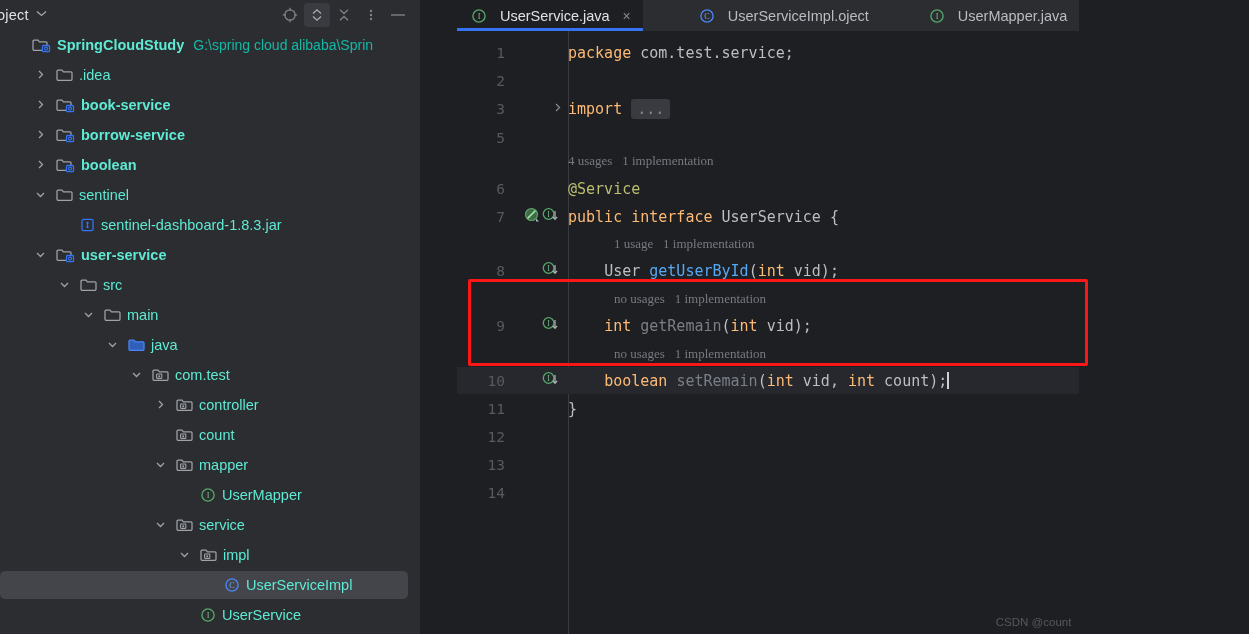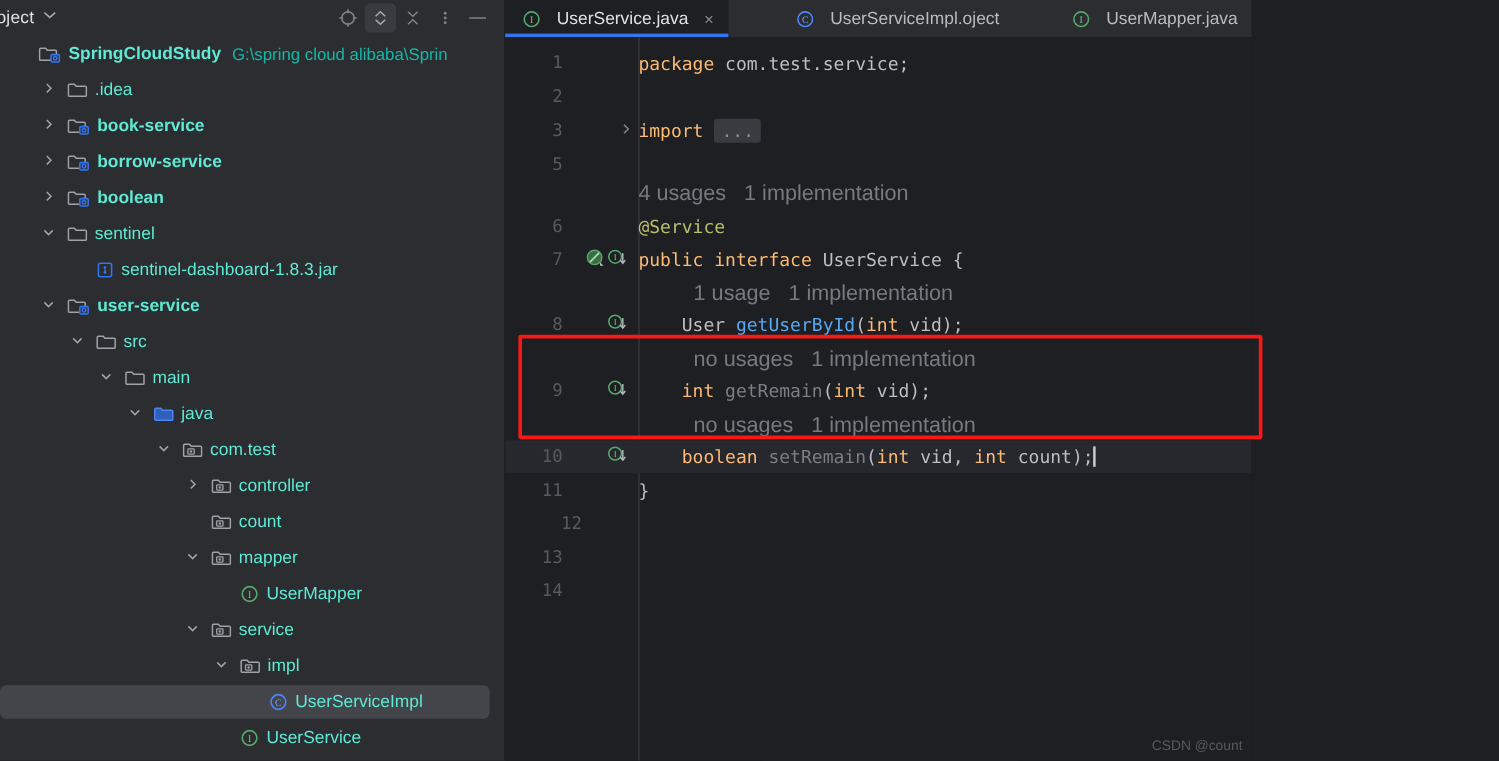--- a/index.html
+++ b/index.html
@@ -2,21 +2,21 @@
 <html><head>
 <meta charset="utf-8">
 <style>
   * { box-sizing: border-box; margin: 0; padding: 0; }
   html, body {
     width: 1249px; height: 634px;
     background: #1e1f22;
     font-family: "Liberation Sans", sans-serif;
     overflow: hidden;
   }
-  #app { position: relative; width: 1036px; height: 634px; display: flex; }
+  #app { position: relative; width: 1036px; height: 634px; display: flex; gap: 36px; }
 
   
   #sidebar {
     width: 421px; height: 634px;
     background: #2b2d30;
     position: relative;
     flex: 0 0 421px;
     overflow: hidden;
   }
   #sidebar-header {
@@ -101,21 +101,21 @@
     width: 63px; flex: 0 0 63px; display: flex; align-items: center;
     justify-content: flex-end; padding-right: 9px; gap: 2px;
   }
   .ctext { padding-left: 0px; white-space: pre; }
   .fold {
     position: absolute; left: 96px; color: #868a91; font-size: 12px;
   }
 
   .hint {
     position: absolute; left: 0; right: 0; height: 22px; display: flex; align-items: center;
-    font-family: Liberation Sans, sans-serif; font-size: 18px; color: #767a81;
+    font-family: Liberation Serif, serif; font-size: 13px; color: #767a81;
   }
   .hint .sp { width: 111px; flex: 0 0 111px; }
   .hint .ht { white-space: pre; }
 
   
   .kw   { color: #fdba74; }
   .ann  { color: #bcbe70; }
   .plain{ color: #bcbec4; }
   .mtd  { color: #56a8f5; }
   .mtd-dim { color: #7a7e85; }
@@ -622,21 +622,21 @@
                 <path d="M10.9 9.8 L13 12.4 L15.1 9.8" fill="none" stroke="#b5b8bd" stroke-width="1.2"></path>
               </svg></span>
           </span>
           <span class="ctext"><span class="plain">    </span><span class="kw">boolean</span><span class="plain"> </span><span class="mtd-dim">setRemain</span><span class="punc">(</span><span class="kw">int</span><span class="plain"> vid, </span><span class="kw">int</span><span class="plain"> count);</span><span class="caret-bar"></span></span>
         </div>
         <div class="cline" style="top: 364px;">
           <span class="lnum">11</span>
           <span class="gutter-icons"></span>
           <span class="ctext"><span class="punc">}</span></span>
         </div>
-        <div class="cline" style="top: 392px; margin-left: 16px;">
+        <div class="cline" style="top: 392px;">
           <span class="lnum">12</span>
           <span class="gutter-icons"></span>
           <span class="ctext"></span>
         </div>
         <div class="cline" style="top: 420px;">
           <span class="lnum">13</span>
           <span class="gutter-icons"></span>
           <span class="ctext"></span>
         </div>
         <div class="cline" style="top: 448px;">

